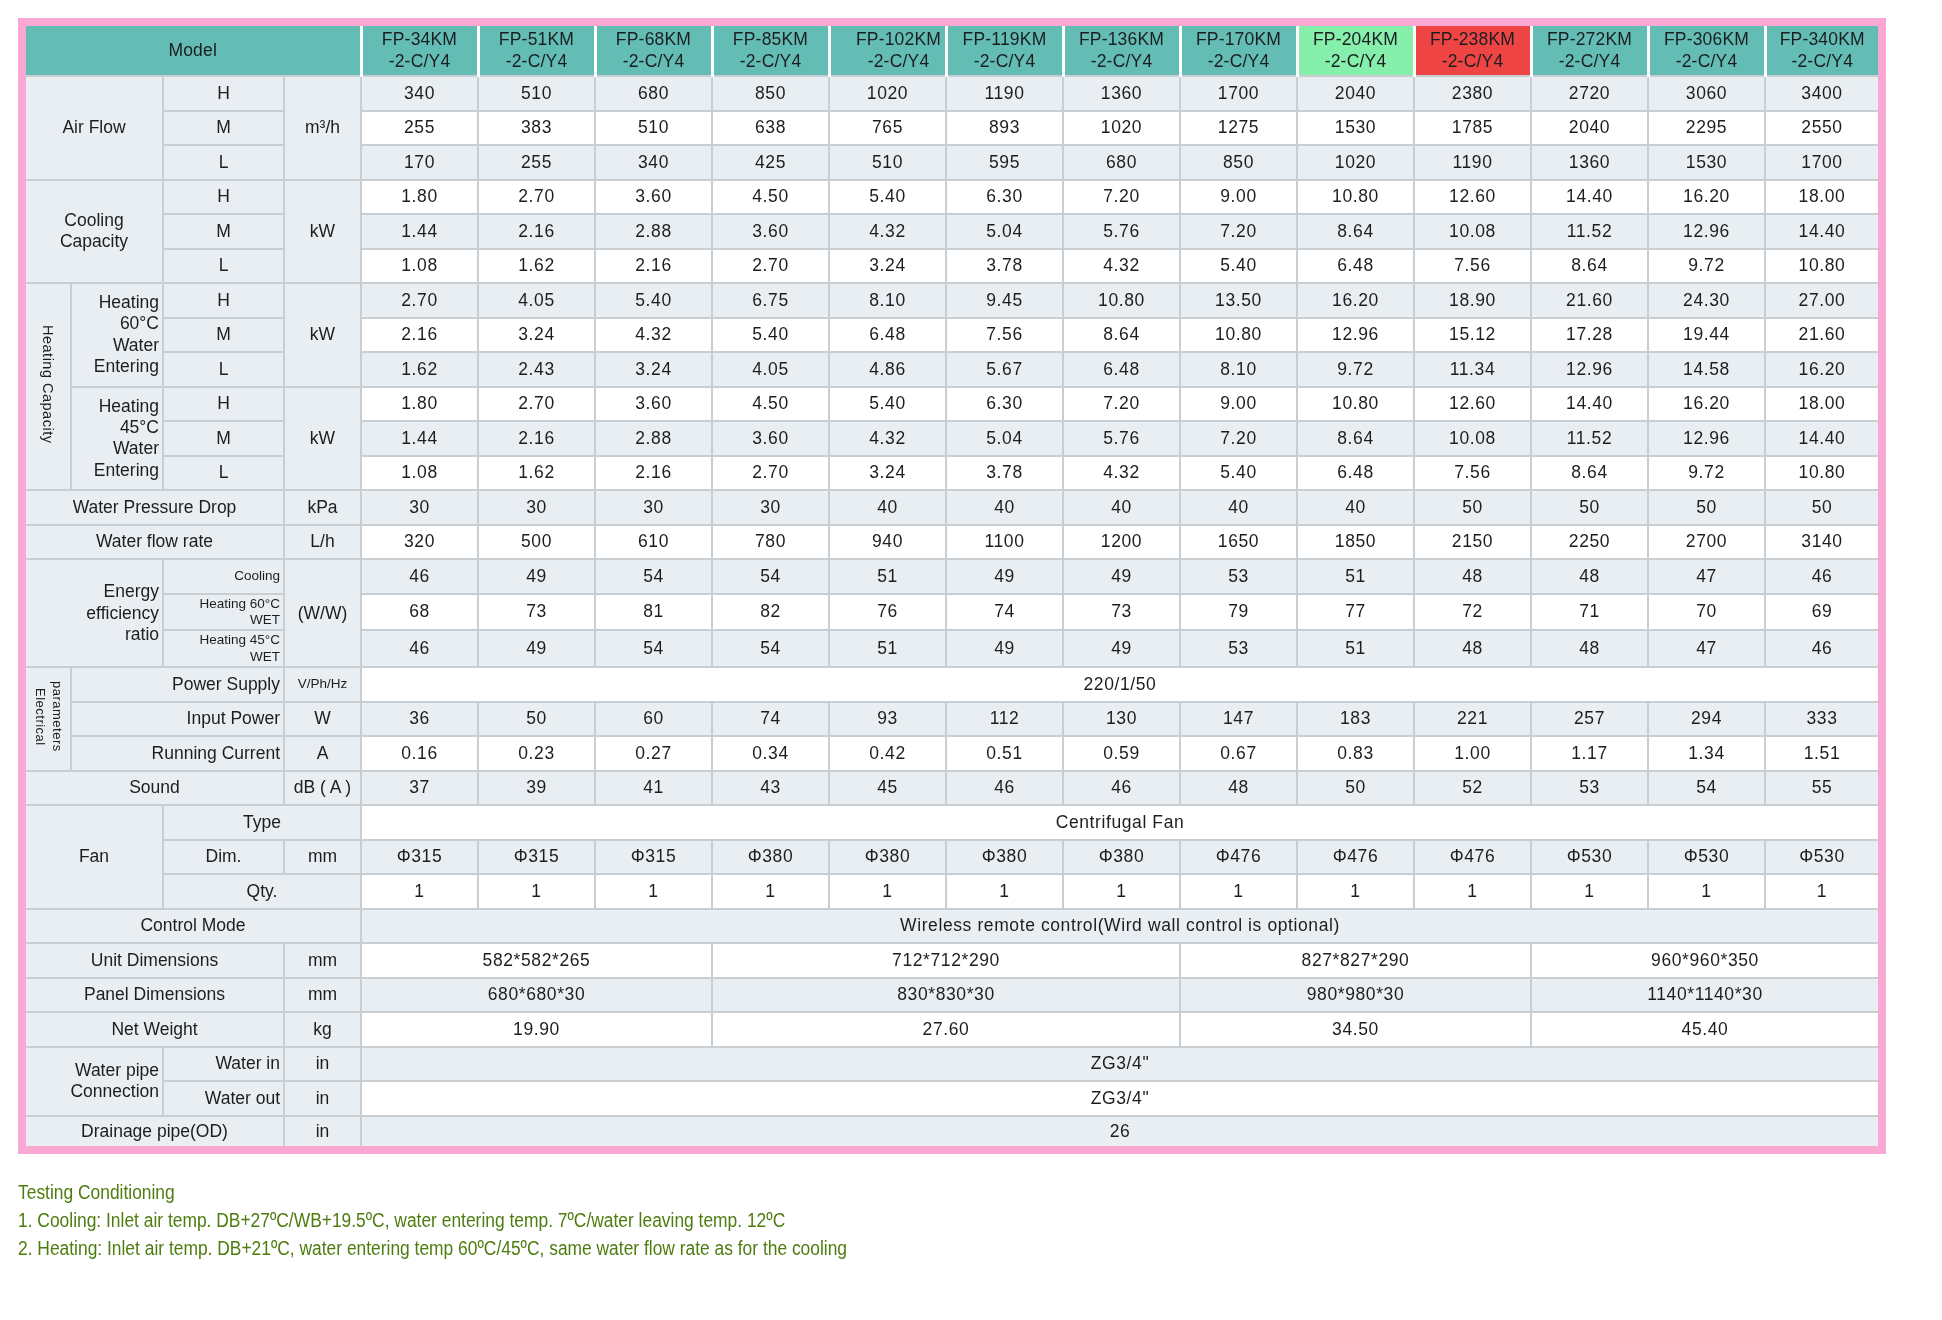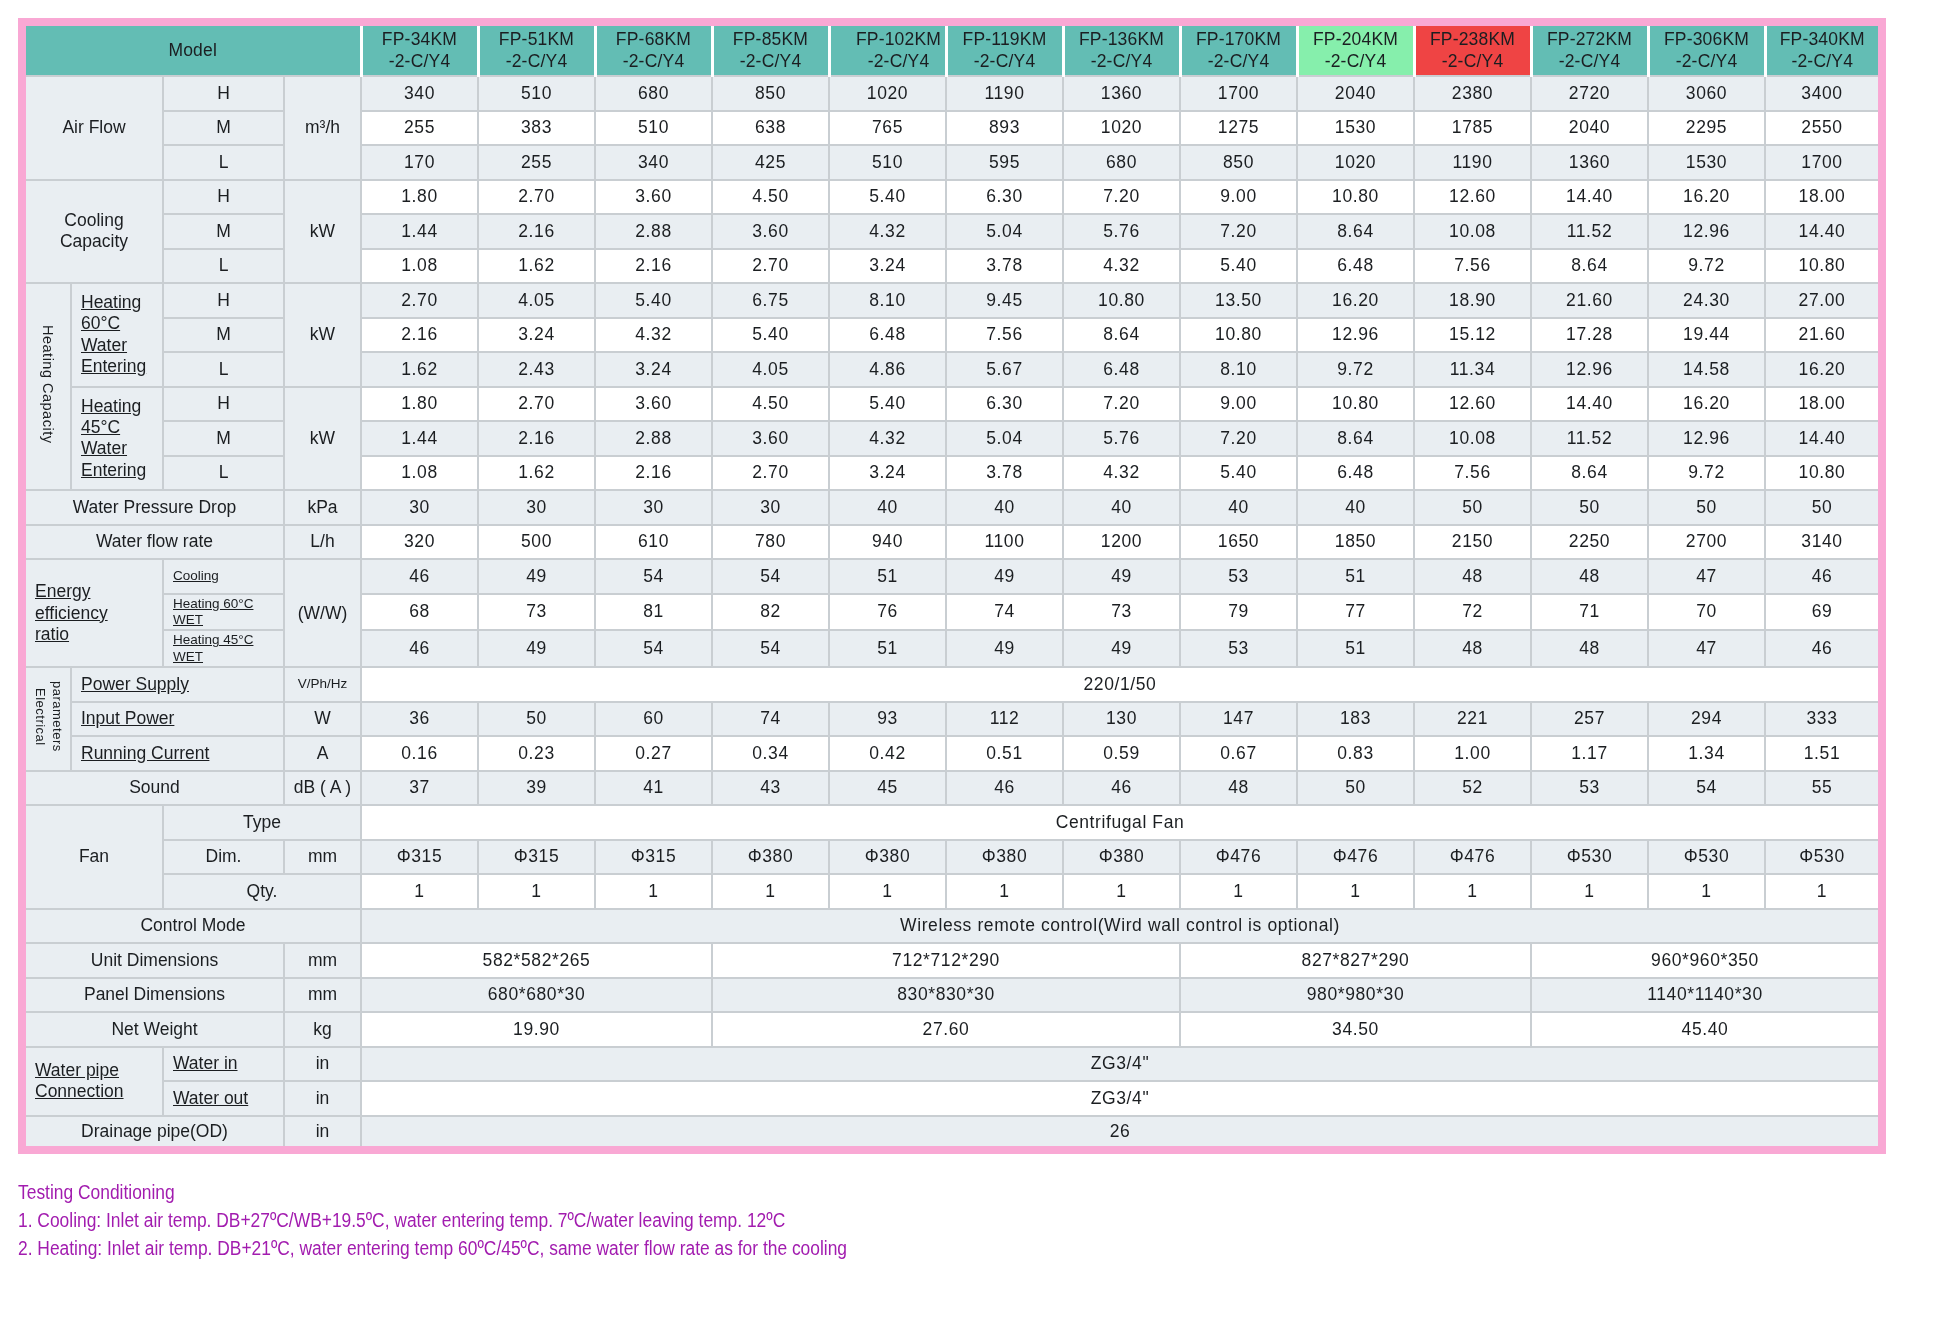--- a/index.html
+++ b/index.html
@@ -27,38 +27,38 @@
   tr{height:34.5px;}
   tr.hdr{height:54px;}
   tr.hdr td{
     background:#63bdb4;
     border:3px solid #ffffff;
     border-bottom:2px solid #c9ced2;
     font-size:17.5px;
     letter-spacing:.2px;
   }
   td.lb{background:#e9eef2;}
-  td.lt{text-align:left;padding-left:9px;text-decoration:underline;}
+  td.lt{text-align:right;padding-left:9px;}
   td.sm{font-size:13.5px;}
   tr.odd td.d{background:#e9eef2;}
   tr.even td.d{background:#ffffff;}
   td.d{letter-spacing:.6px;}
   td.vt{padding:0;}
   td.vt span{
     writing-mode:vertical-lr;
     white-space:pre-line;
     font-size:14.5px;
     letter-spacing:.5px;
     line-height:1.3;
   }
   td.vts span{font-size:13px;}
   .notes{
     margin:24px 0 0 18px;
     font-size:20px;
-    color:#a21caf;
+    color:#4d7c0f;
   }
   .notes div{
     transform:scaleX(0.87);
     transform-origin:left center;
     line-height:28px;
     white-space:nowrap;
   }
 </style>
 </head>
 <body>

